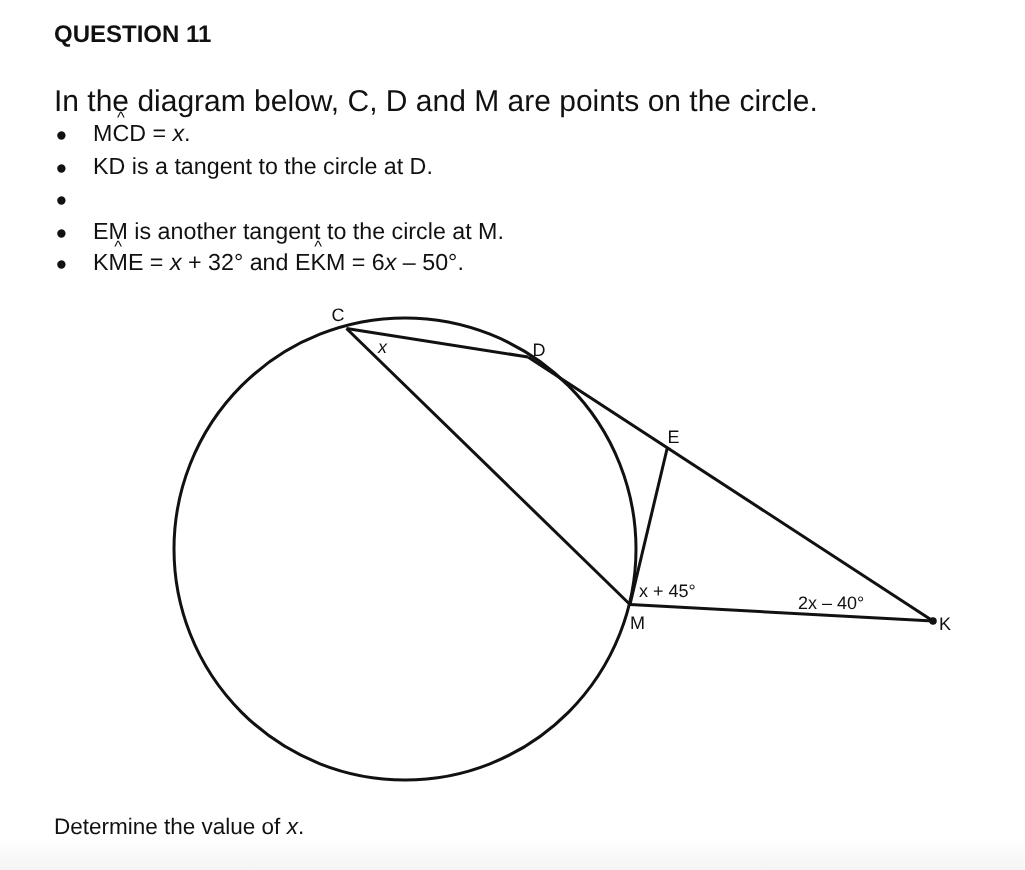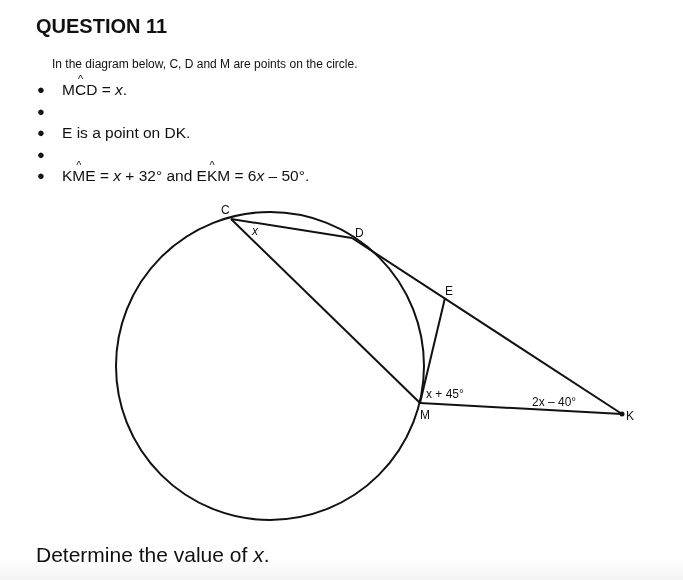--- a/index.html
+++ b/index.html
@@ -1,52 +1,53 @@
 <!DOCTYPE html>
 <html><head>
 <meta charset="utf-8">
 <style>
   html, body { margin: 0; padding: 0; }
   body {
     width: 683px; height: 580px; background: #ffffff; position: relative; overflow: hidden;
     font-family: "Liberation Sans", sans-serif; color: #111;
   }
-  .title { position: absolute; left: 36px; top: 15px; font-weight: bold; font-size: 20px; }
-  .intro { position: absolute; left: 52px; top: 57px; font-size: 12px; }
+  .title { position: absolute; left: 36px; top: 15px; font-weight: bold; font-size: 16px; }
+  .intro { position: absolute; left: 36px; top: 57px; font-size: 20px; }
   .bullets { position: absolute; left: 36px; top: 79px; margin: 0; padding: 0; list-style: none; font-size: 15.5px; }
   .bullets li { position: relative; height: 21.5px; line-height: 21.5px; padding-left: 26px; }
   .bullets li .dot { position: absolute; left: 1px; top: 0; font-size: 13px; }
   .hat { position: relative; display: inline-block; }
   .hat::before { content: "^"; position: absolute; left: 50%; top: -10px; transform: translateX(-50%); font-size: 11px; }
   .it { font-style: italic; }
-  .footer { position: absolute; left: 36px; top: 543px; font-size: 21px; }
+  .footer { position: absolute; left: 36px; top: 543px; font-size: 15px; }
   svg.diagram { position: absolute; left: 0; top: 0; }
   svg text { font-family: "Liberation Sans", sans-serif; font-size: 12px; fill: #111; }
   .bg-fade { position: absolute; left: 0; right: 0; bottom: 0; height: 22px; background: linear-gradient(#ffffff, #f4f4f4); }
 </style>
 </head>
 <body>
 
 <div class="title">QUESTION 11</div>
 <div class="intro">In the diagram below, C, D and M are points on the circle.</div>
 
 <ul class="bullets">
   <li>
     <span class="dot">●</span>
     <span>M</span><span class="hat">C</span><span>D = </span><span class="it">x</span><span>.</span>
   </li>
   <li>
     <span class="dot">●</span>
+    <span>KD is a tangent to the circle at D.</span>
   </li>
   <li>
     <span class="dot">●</span>
-    <span>E is a point on DK.</span>
   </li>
   <li>
     <span class="dot">●</span>
+    <span>EM is another tangent to the circle at M.</span>
   </li>
   <li>
     <span class="dot">●</span>
     <span>K</span><span class="hat">M</span><span>E = </span><span class="it">x</span><span> + 32°  and E</span><span class="hat">K</span><span>M = 6</span><span class="it">x</span><span> – 50°.</span>
   </li>
 </ul>
 
 <svg class="diagram" width="683" height="580">
   <circle cx="270" cy="366" r="154" fill="none" stroke="#111" stroke-width="2"></circle>
   <line x1="231" y1="219" x2="352" y2="238" stroke="#111" stroke-width="2"></line>

